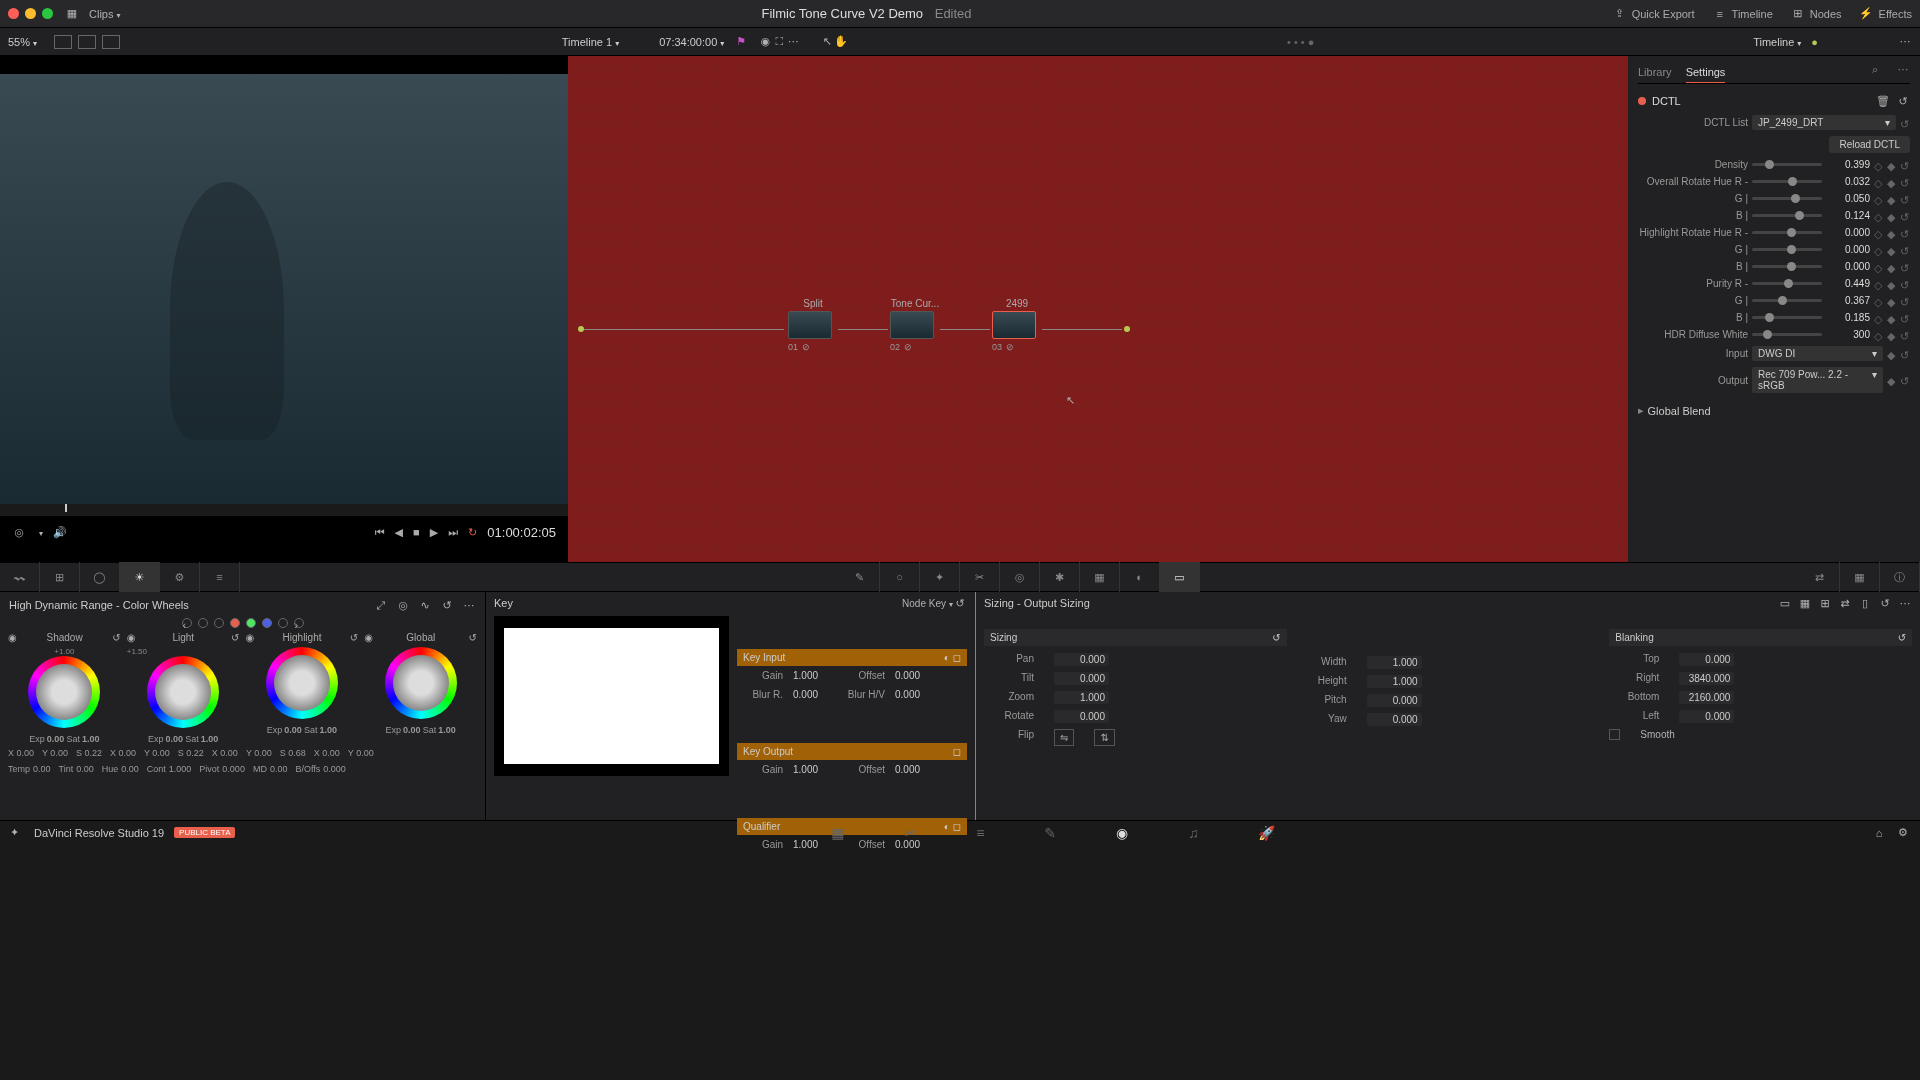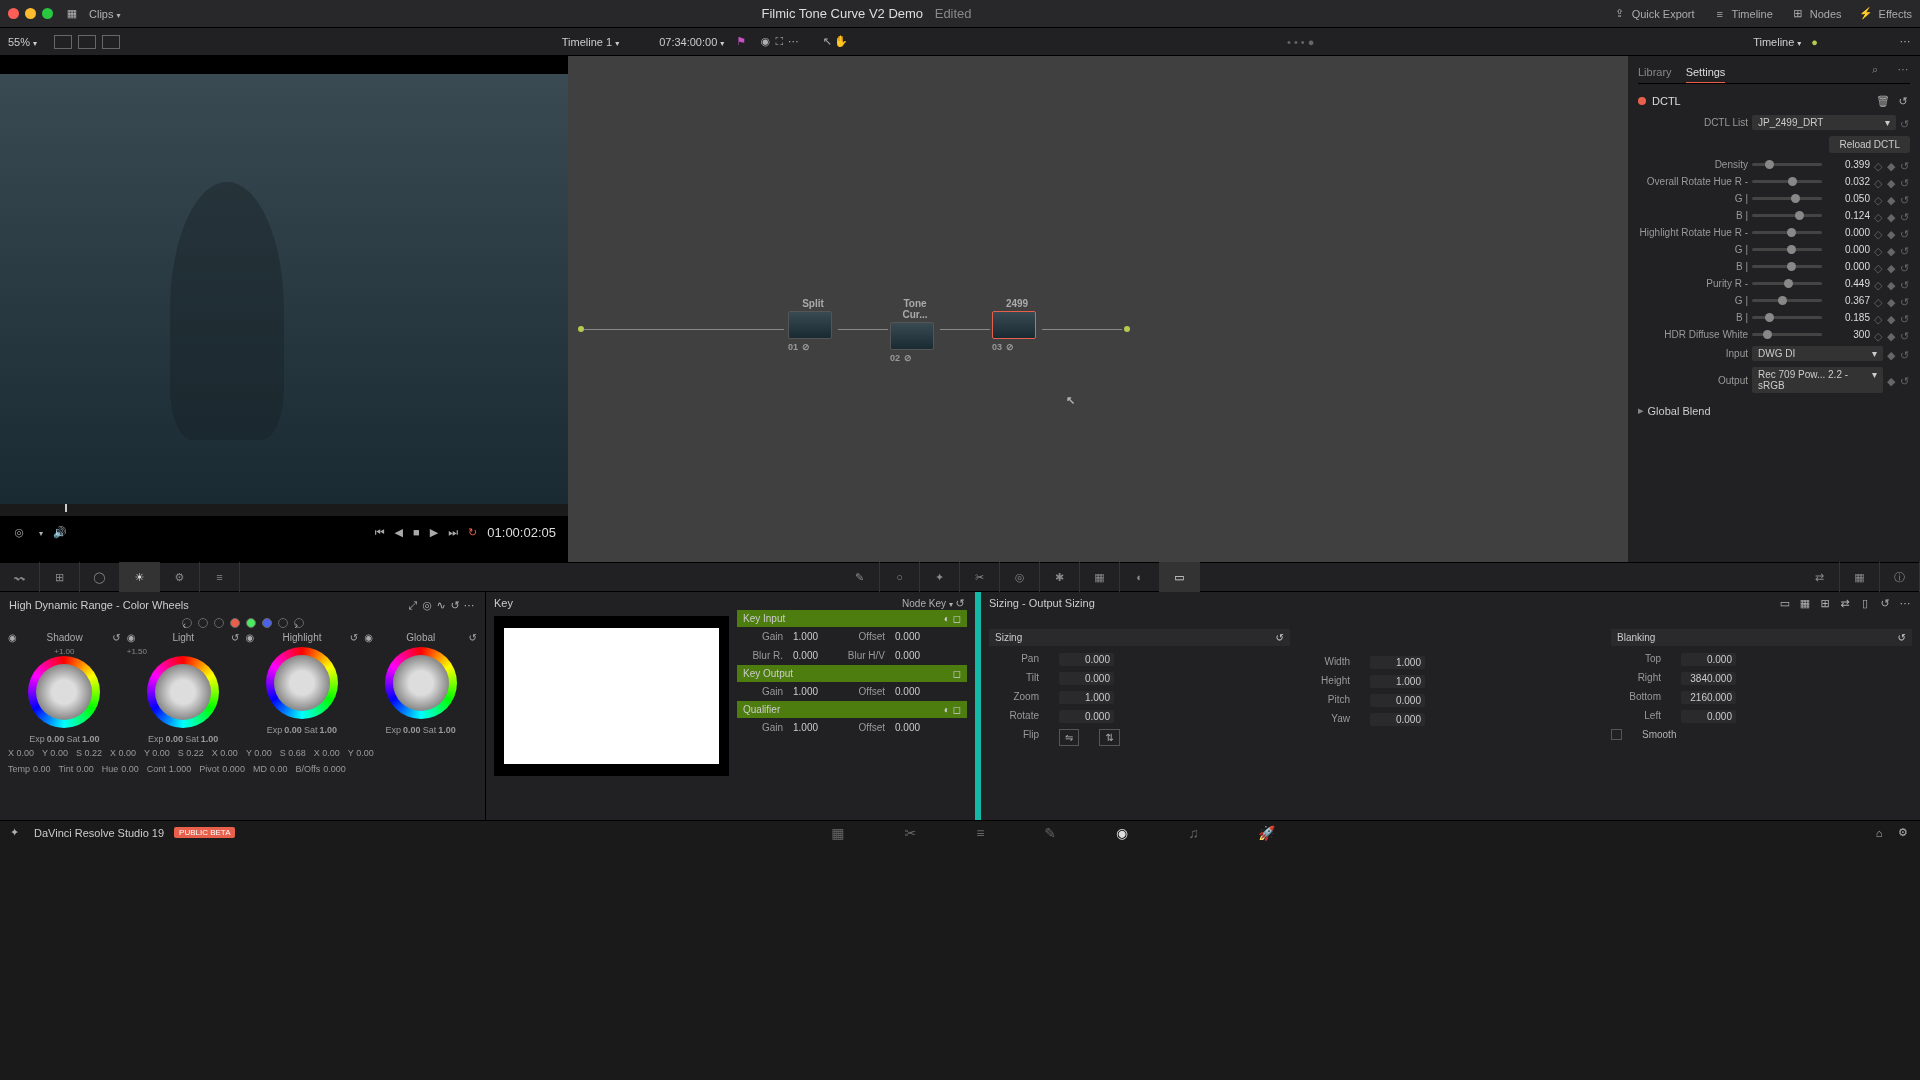--- a/index.html
+++ b/index.html
@@ -24,21 +24,21 @@
 .viewer { width: 568px; background: #000; position: relative; }
 .viewer-img { width: 100%; height: 430px; background: linear-gradient(180deg, #3a4a52 0%, #2a3a42 50%, #1a2a32 100%); margin-top: 18px; position: relative; }
 .viewer-img::after { content: ""; position: absolute; left: 30%; top: 25%; width: 20%; height: 60%; background: rgba(20,30,35,0.4); border-radius: 50% 50% 20% 20%; }
 .playhead-strip { height: 12px; background: #1a1a1a; position: relative; }
 .playhead-strip .mark { position: absolute; left: 65px; top: 0; width: 2px; height: 8px; background: #ccc; }
 .transport { height: 32px; display: flex; align-items: center; padding: 0 12px; gap: 10px; }
 .transport .tc { margin-left: auto; color: #ddd; font-size: 13px; }
 .transport .btn { color: #aaa; cursor: pointer; }
 .loop-on { color: #e8604c !important; }
 
-.nodes { flex: 1; background: #404040; position: relative; font-weight: bold; }
+.nodes { flex: 1; background: #7f1d1d; position: relative; }
 .dots-pattern { position:absolute; inset:0; background-image: radial-gradient(circle,#3a3a3a 1px,transparent 1px); background-size: 20px 20px; opacity:.3;}
 .node { position: absolute; width: 50px; }
 .node-thumb { width: 44px; height: 28px; background: linear-gradient(180deg,#3a4a52,#1a2a32); border: 1px solid #555; border-radius: 2px; }
 .node.active .node-thumb { border-color: #e8604c; }
 .node-label { font-size: 10px; color: #aaa; text-align: center; margin-bottom: 2px; }
 .node-ports { display:flex; gap:4px; margin-top:3px; font-size:9px; color:#999;}
 .link { position:absolute; height:1px; background:#888; }
 .dot { width:6px; height:6px; background:#b8c850; border-radius:50%; position:absolute; }
 
 .inspector { width: 292px; background: #212123; padding: 6px 10px; overflow-y: auto; }
@@ -57,47 +57,47 @@
 .row .sel { flex:1; background:#333; padding:2px 6px; border-radius:2px; color:#ccc; font-size:10px; display:flex; justify-content:space-between; }
 .btn-reload { background:#333; border-radius:3px; padding:3px 10px; color:#ccc; font-size:10px; margin-left:auto; display:inline-block; }
 
 .mid-toolbar { height: 30px; background: #212123; display: flex; align-items: center; border-top: 1px solid #000; border-bottom: 1px solid #000; }
 .mid-toolbar .mtbtn { width: 40px; height: 30px; display:flex; align-items:center; justify-content:center; color:#888; border-right:1px solid #333; cursor:pointer;}
 .mid-toolbar .mtbtn.active { background:#333; color:#ddd; }
 .mid-toolbar .mspacer { flex:1; }
 
 .bottom { display: flex; height: 228px; background:#212123; }
 .wheels { width: 485px; padding: 4px 8px; }
-.wheels-head { display:flex; align-items:center; padding:2px 1px;justify-content:space-between;}
+.wheels-head { display:flex; align-items:center; gap:8px; padding:2px 1px;justify-content:space-between;}
 .wheels-head .title { font-size:11px; color:#ccc; }
 .wheel-tabs { display:flex; justify-content:center; gap:6px; padding:4px 0;}
 .wheel-tabs span { width:10px; height:10px; border:1px solid #666; border-radius:50%; }
 .wheel-tabs span.c1 { background:#e8604c;} .wheel-tabs span.c2{background:#4ce860;} .wheel-tabs span.c3{background:#4c60e8;}
 .wheel-row { display:flex; gap:6px; }
 .wheel-group { flex:1; }
 .wheel-ghead { display:flex; justify-content:space-between; font-size:10px; color:#aaa; margin-bottom:4px;}
 .wheel { width: 72px; height: 72px; border-radius: 50%; background: conic-gradient(red,yellow,lime,cyan,blue,magenta,red); margin: 0 auto; position:relative; }
 .wheel::after { content:""; position:absolute; inset:8px; border-radius:50%; background:radial-gradient(circle,#ddd 30%,#888 70%); }
 .wheel-vals { display:flex; gap:2px; font-size:9px; color:#999; justify-content:center; margin-top:6px;}
 .wheel-vals span { display:flex; gap:2px;}
 .xy-row { display:flex; gap:8px; font-size:9px; color:#999; margin-top:4px;}
 .global-row { display:flex; gap:8px; font-size:9px; color:#999; margin-top:6px; flex-wrap:wrap;}
 .global-row span { display:flex; gap:3px;}
 
 .key-panel { width: 490px; padding: 4px 8px; border-left:1px solid #000;}
 .key-panel .title { font-size:11px; color:#ccc; }
 .key-preview { width: 235px; height: 160px; background:#fff; margin: 6px 0; border:10px solid #000; border-top-width:12px; border-bottom-width:12px;}
 .key-body { display:flex; gap:8px;}
 .key-params { flex:1; }
-.key-section { font-size:10px; color:#ccc; background:#4d7c0f; padding:3px 6px; display:flex; justify-content:space-between;}
+.key-section { font-size:10px; color:#ccc; background:#a16207; padding:3px 6px; display:flex; justify-content:space-between;margin-top:39px;}
 .key-row { display:flex; gap:10px; padding:4px 6px; font-size:10px;}
 .key-row .kl { color:#999; width:40px; text-align:right;}
 .key-row .kv { color:#ccc; width:42px;}
 
-.sizing { flex:1; padding:4px 8px; border-left:6px solid #14b8a6;}
+.sizing { flex:1; padding:4px 8px; border-left:1px solid #14b8a6;}
 .sizing .title { font-size:11px; color:#ccc; }
 .sizing-body { display:flex; gap:10px; margin-top:19px;}
 .sizing-col { flex:1;}
 .sizing-sec { font-size:10px; color:#ccc; background:#2a2a2c; padding:3px 6px; display:flex; justify-content:space-between; margin-bottom:4px;}
 .srow { display:flex; padding:3px 0; font-size:10px; gap:20px;}
 .srow .sl { width:50px; text-align:right; color:#999;}
 .srow .sv { color:#ccc; width:55px; text-align:right; background:#2a2a2c; padding:1px 4px; border-radius:2px;}
 
 .footer { height: 24px; background:#1a1a1a; display:flex; align-items:center; padding:0 10px; border-top:1px solid #000; gap:10px;}
 .footer .logo { width:14px; height:14px; }

